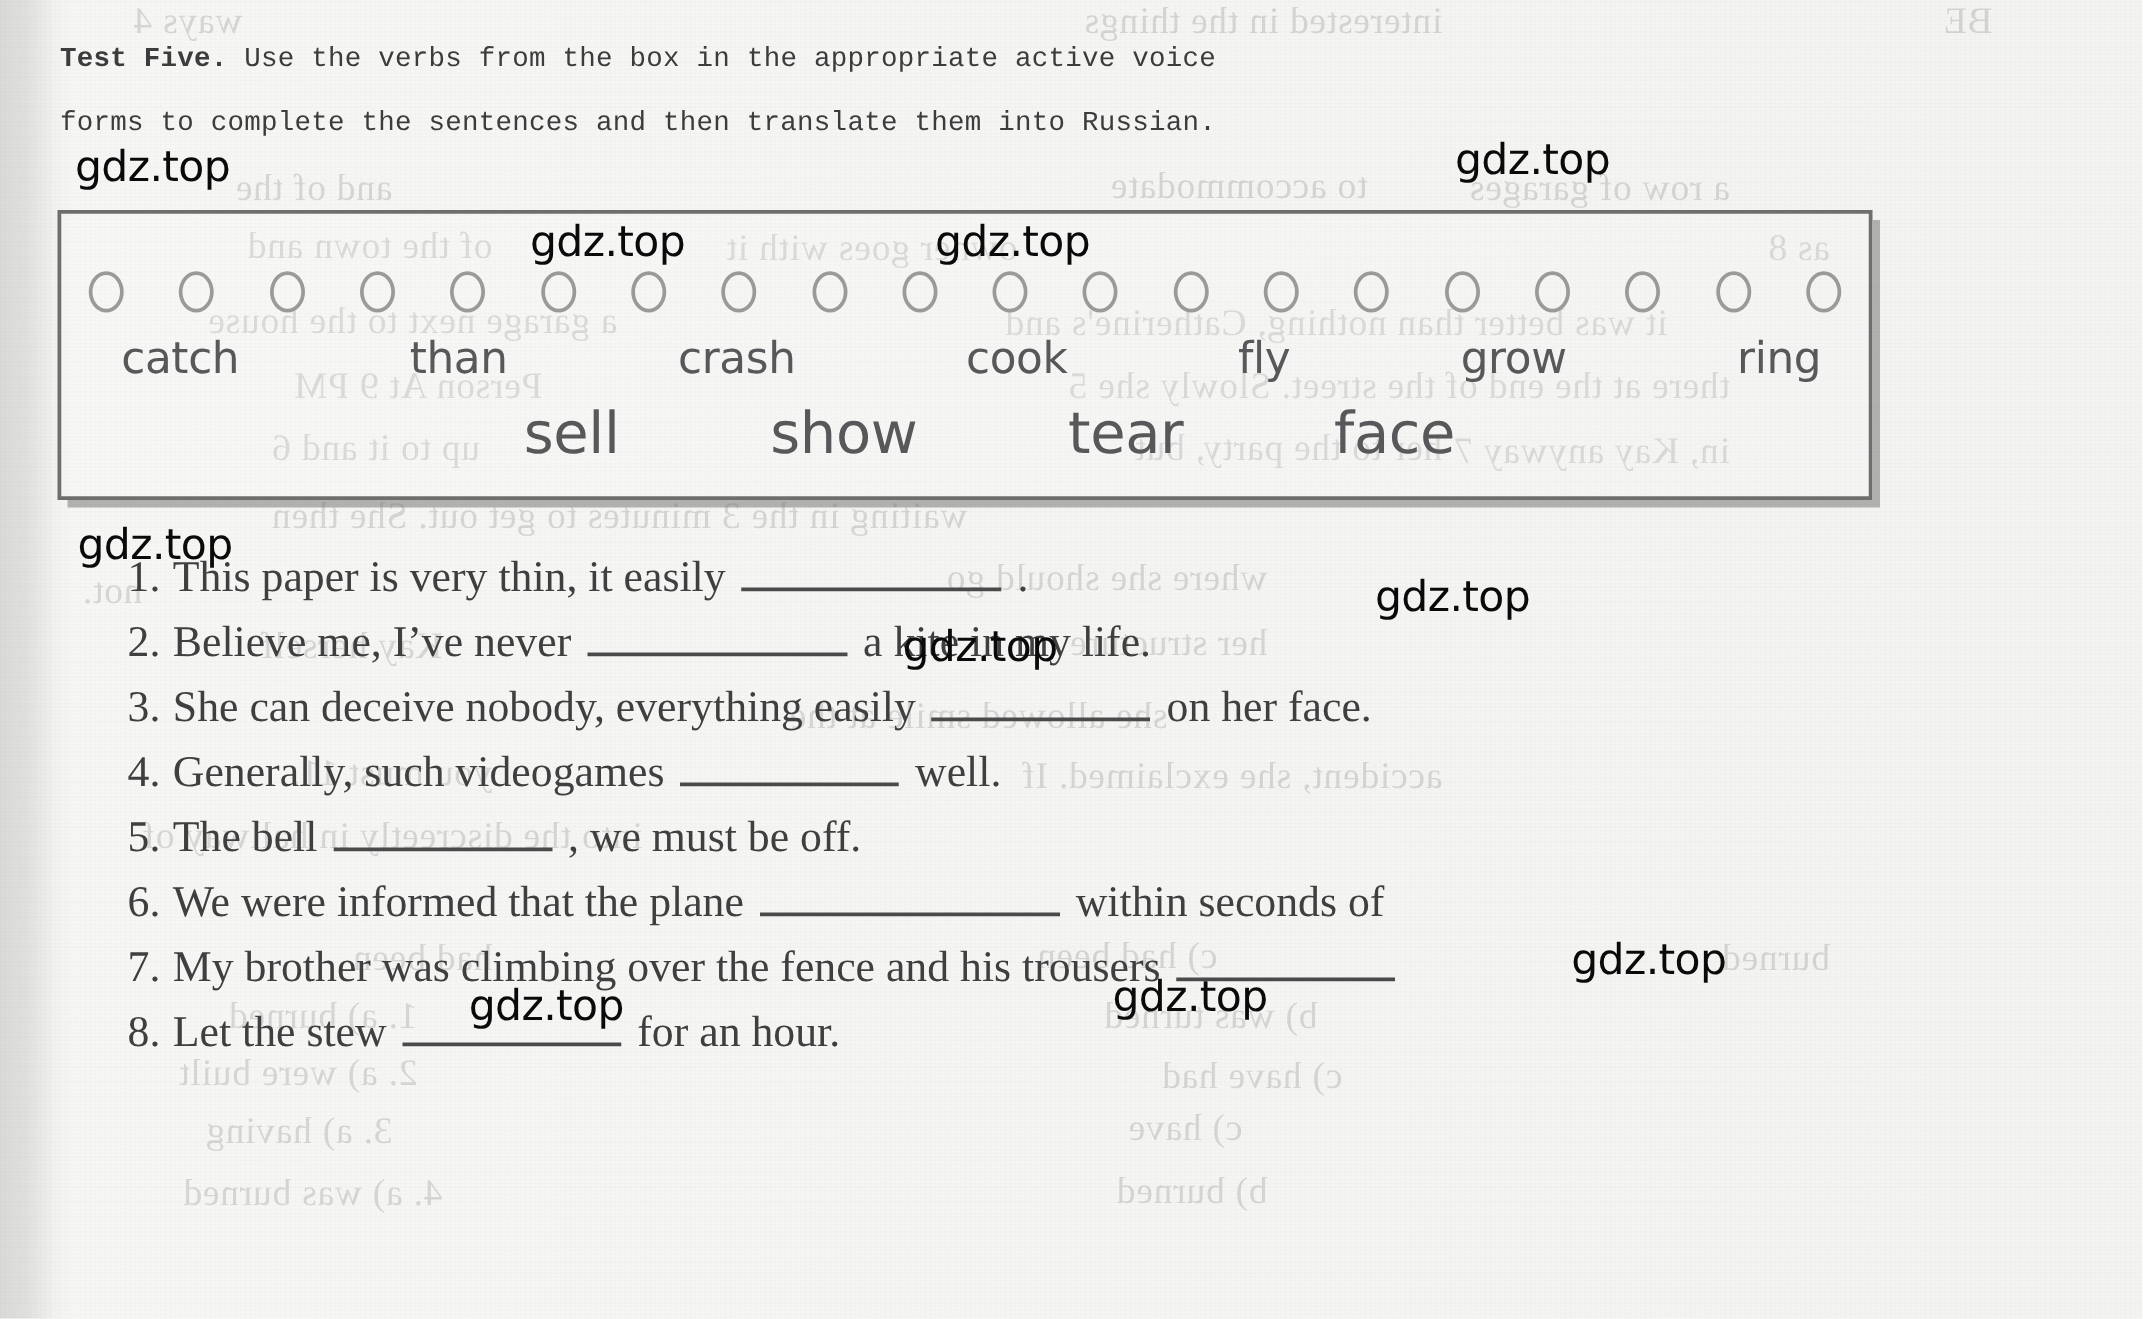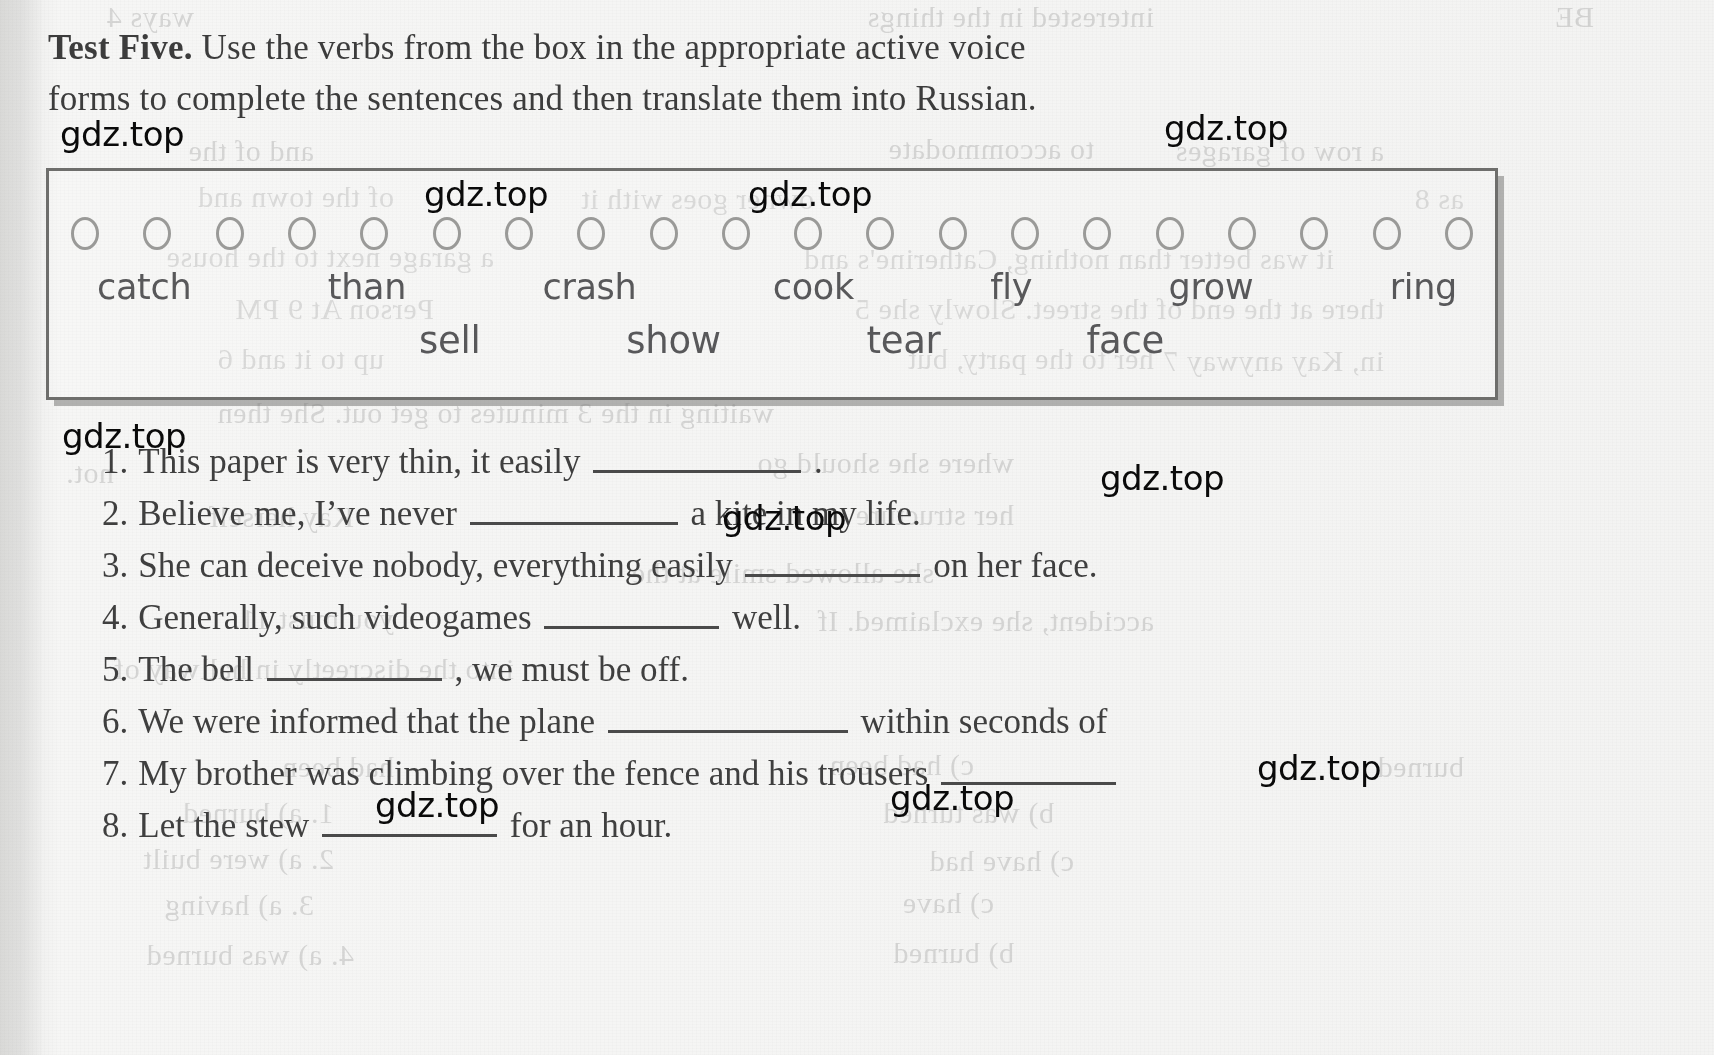--- a/index.html
+++ b/index.html
@@ -52,22 +52,22 @@
     font-size: 30px;
     letter-spacing: 0.6px;
   }
 
   
   #heading {
     position: absolute;
     left: 48px;
     top: 22px;
     width: 1640px;
-    font-family: Liberation Serif, serif;
-    font-size: 35px;
+    font-family: Liberation Mono, monospace;
+    font-size: 22px;
     line-height: 51px;
     color: #3c3c3c;
     text-align: justify;
     letter-spacing: 0.2px;
   }
   #heading .bold { font-weight: bold; }
   #heading .ln { display: block; }
   #heading .just {
     display: flex;
     justify-content: space-between;
@@ -112,21 +112,21 @@
     letter-spacing: -0.3px;
   }
   #verbrow2 {
     position: absolute;
     left: 370px;
     top: 148px;
     width: 745px;
     display: flex;
     justify-content: space-between;
     font-family: "DejaVu Sans", sans-serif;
-    font-size: 37px;
+    font-size: 46px;
     color: #58585a;
     letter-spacing: -0.3px;
   }
 
   
   #sentences {
     position: absolute;
     left: 44px;
     top: 436px;
     width: 1660px;

